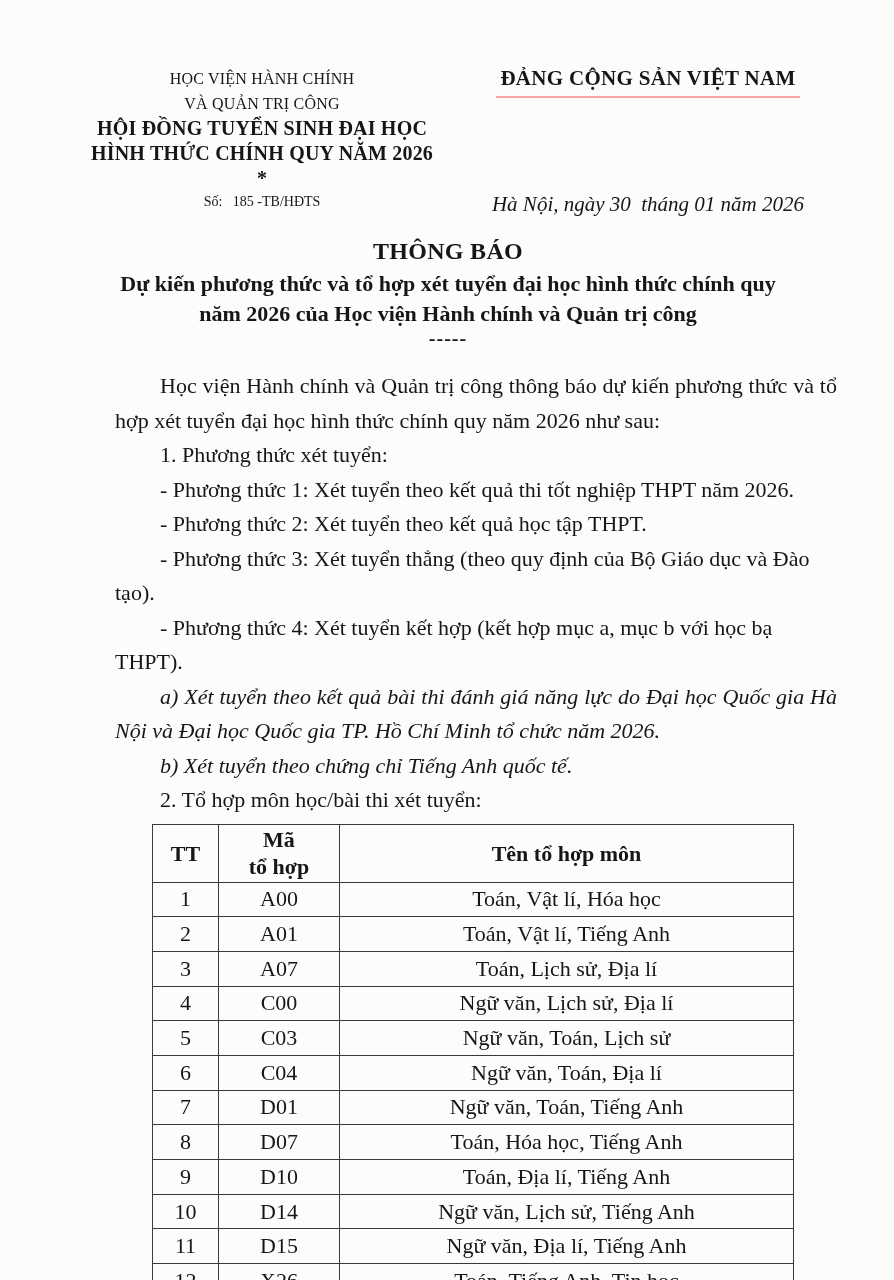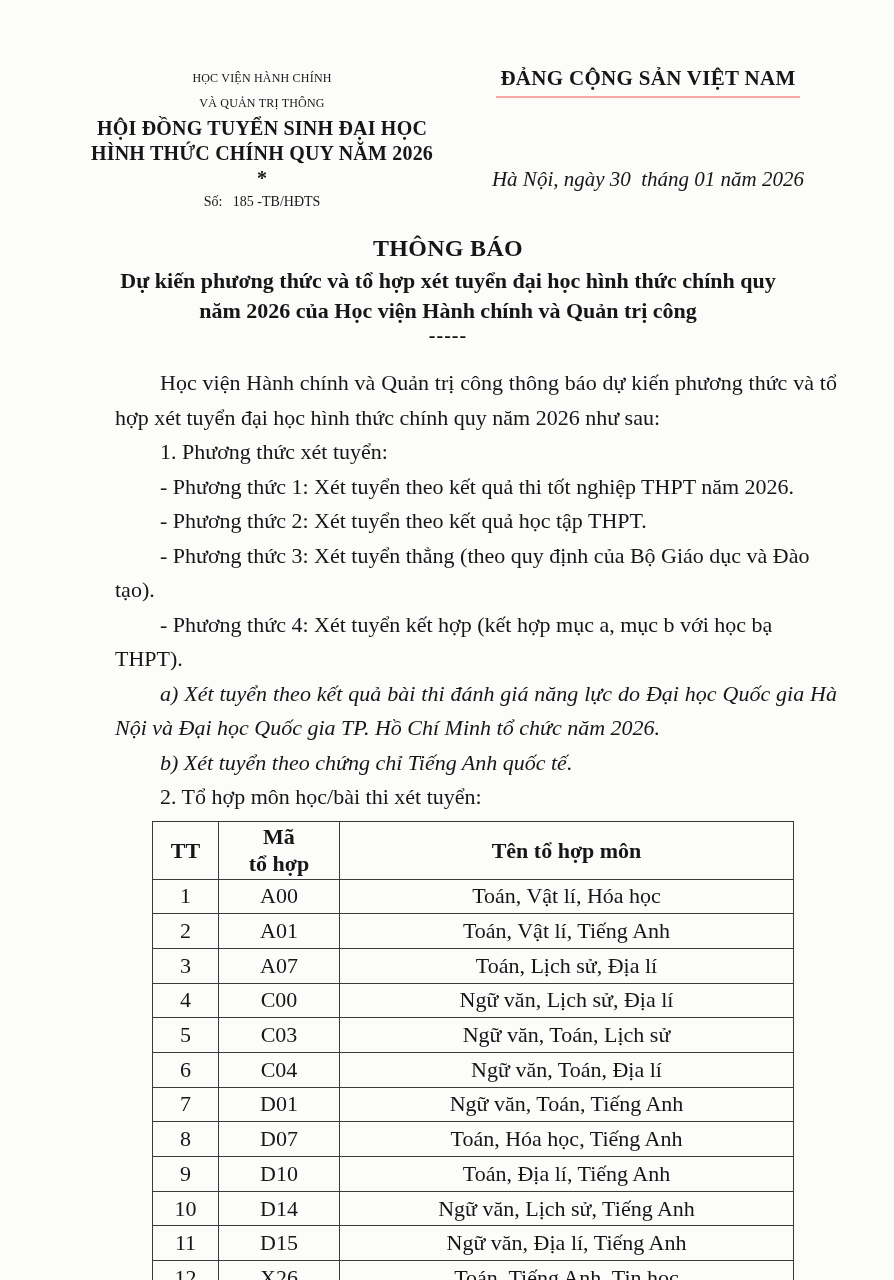--- a/index.html
+++ b/index.html
@@ -12,34 +12,34 @@
     background: #fcfcfb;
     color: #161616;
     font-family: "Liberation Serif", "DejaVu Serif", serif;
     overflow: hidden;
   }
   .doc { padding: 66px 60px 0 62px; }
 
   
   .header { display: flex; align-items: flex-start; }
   .header-left { width: 400px; text-align: center; line-height: 25px; }
-  .header-left .org-line { font-size: 12px; letter-spacing: 0.2px; }
+  .header-left .org-line { font-size: 16px; letter-spacing: 0.2px; }
   .header-left .org-line-bold { font-size: 20px; font-weight: bold; letter-spacing: 0.2px; }
   .header-star { font-size: 20px; font-weight: bold; line-height: 20px; margin-top: 2px; }
   .doc-number { font-size: 14px; margin-top: 1px; white-space: pre; }
   .header-right { flex: 1; text-align: center; }
   .party-name {
     display: inline-block;
     font-size: 21px;
     font-weight: bold;
     letter-spacing: 0.3px;
     padding: 0 4px 5px 4px;
     border-bottom: 2px solid #fca5a5;
   }
-  .date-line { font-size: 21px; font-style: italic; margin-top: 69px; white-space: pre; }
+  .date-line { font-size: 21px; font-style: italic; margin-top: 94px; white-space: pre; }
 
   
   .title-block { text-align: center; margin-top: 21px; }
   .title-main { font-size: 24px; font-weight: bold; letter-spacing: 0.3px; }
   .title-sub { font-size: 22px; font-weight: bold; line-height: 30px; margin-top: 4px; }
   .title-divider { font-size: 20px; font-weight: bold; line-height: 18px; letter-spacing: 1px; }
 
   
   .body-text { margin: 22px 0 0 53px; width: 722px; font-size: 22px; line-height: 34.5px; }
   .para { text-indent: 45px; text-align: justify; }
@@ -68,21 +68,21 @@
 </style>
 </head>
 <body>
 
 <div class="page">
   <div class="doc">
 
     <div class="header">
       <div class="header-left">
         <div class="org-line">HỌC VIỆN HÀNH CHÍNH</div>
-        <div class="org-line">VÀ QUẢN TRỊ THÔNG</div>
+        <div class="org-line">VÀ QUẢN TRỊ CÔNG</div>
         <div class="org-line-bold">HỘI ĐỒNG TUYỂN SINH ĐẠI HỌC</div>
         <div class="org-line-bold">HÌNH THỨC CHÍNH QUY NĂM 2026</div>
         <div class="header-star">*</div>
         <div class="doc-number">Số:   185 -TB/HĐTS</div>
       </div>
       <div class="header-right">
         <div class="party-name">ĐẢNG CỘNG SẢN VIỆT NAM</div>
         <div class="date-line">Hà Nội, ngày 30  tháng 01 năm 2026</div>
       </div>
     </div>

